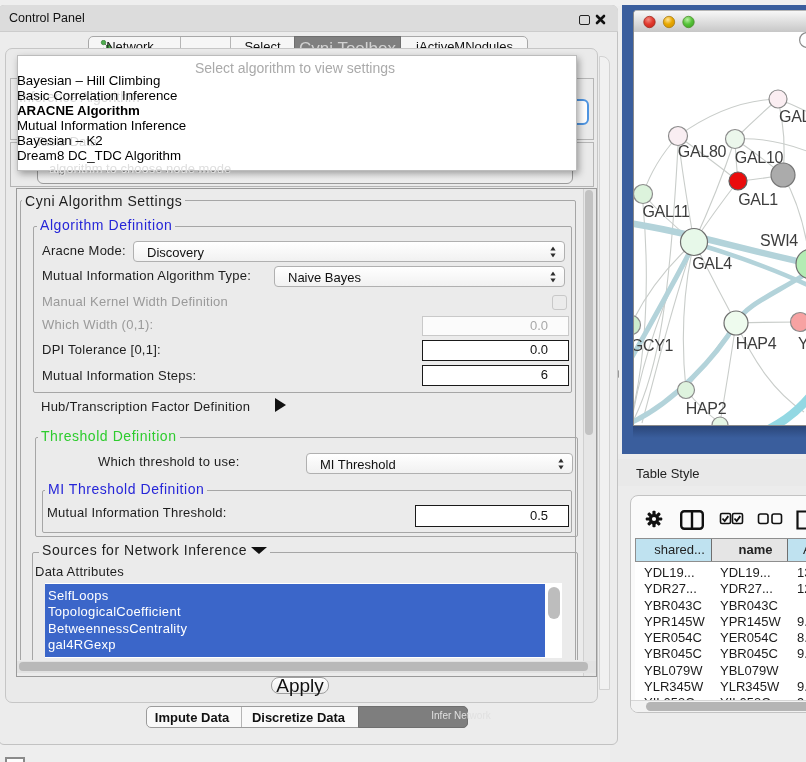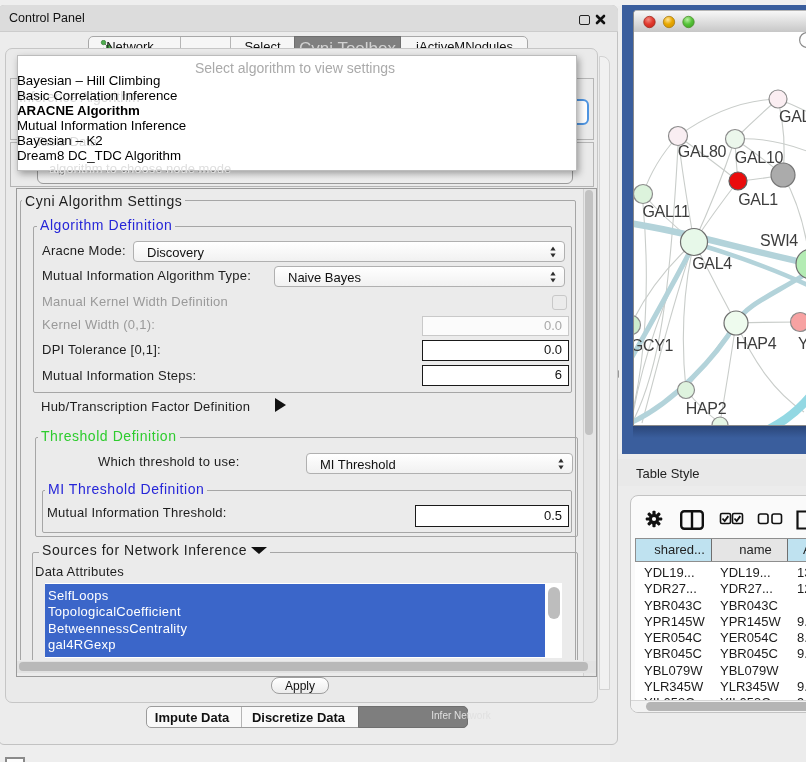--- a/index.html
+++ b/index.html
@@ -8,21 +8,21 @@
   .abs{position:absolute;}
   .lbl{font-size:13px;font-weight:normal;color:#1e1e1e;white-space:nowrap;letter-spacing:0.25px;}
   .dis{color:#9a9a9a;}
   .gtitle{font-size:14px;color:#1e1e1e;white-space:nowrap;background:#ebebeb;padding:0 3px;letter-spacing:0.55px;}
   .combo{position:absolute;background:linear-gradient(#ffffff,#f1f1f1);
          border:1px solid #b0b0b0;border-radius:4px;box-sizing:border-box;}
   .combo .ctext{position:absolute;left:13px;top:50%;transform:translateY(-50%);
         font-size:13px;color:#111;white-space:nowrap;}
   .arrows{position:absolute;right:8px;top:50%;transform:translateY(-50%);width:6px;height:11px;}
   .field{position:absolute;background:#fff;border:1px solid #1a1a1a;box-sizing:border-box;
-         font-size:13px;color:#111;text-align:right;padding-right:6px;line-height:18px;}
+         font-size:13px;color:#111;text-align:right;padding-right:20px;line-height:18px;}
   .gbox{position:absolute;border:1px solid #a6a6a6;border-radius:2px;}
 </style>
 </head>
 <body>
 
 <div class="abs" style="left:610px;top:0;width:196px;height:6px;background:#f0f0f0;"></div>
 <div class="abs" style="left:622px;top:5px;width:184px;height:449px;background:#3a5e9d;"></div>
 
 <div class="abs" style="left:633px;top:10px;width:173px;height:416px;background:#fff;
      border:1px solid #8a8a8a;border-top:1px solid #b5b5b5;border-right:none;box-sizing:border-box;border-radius:4px 0 0 0;">
@@ -176,21 +176,21 @@
     <g fill="none" stroke="#111" stroke-width="2.2">
       <path d="M 152.5 2.5 h 12 l 6 6 v 11 h -18 z"></path>
     </g>
   </svg>
 
   <div class="abs" style="left:4px;top:42px;width:186px;height:24px;box-sizing:border-box;
        border:1px solid #8e8e8e;border-right:none;background:#bfe2f0;">
     <div class="abs" style="left:75px;top:0;width:75px;height:22px;background:#e5e5e5;
          border-left:1px solid #6f6f6f;border-right:1px solid #6f6f6f;"></div>
     <div class="abs" style="left:6px;top:0;width:75px;height:22px;text-align:center;font-size:13px;color:#222;line-height:22px;">shared...</div>
-    <div class="abs" style="left:82px;top:0;width:75px;height:22px;text-align:center;font-size:13px;color:#222;line-height:22px;">name</div>
+    <div class="abs" style="left:82px;top:0;width:75px;height:22px;text-align:center;font-size:13px;color:#222;line-height:22px;font-weight:bold;">name</div>
     <div class="abs" style="left:167px;top:0;width:28px;height:22px;font-size:13px;color:#222;line-height:22px;">Av</div>
   </div>
   <div class="abs" style="left:4px;top:66px;width:186px;height:138px;background:#ffffff;"></div>
   <div class="abs" style="left:4px;top:69px;width:186px;height:137px;font-size:13px;color:#1c1c1c;">
     <div style="position:absolute;left:9px;top:0;line-height:16.3px;">YDL19...<br>YDR27...<br>YBR043C<br>YPR145W<br>YER054C<br>YBR045C<br>YBL079W<br>YLR345W<br>YIL053C</div>
     <div style="position:absolute;left:85px;top:0;line-height:16.3px;">YDL19...<br>YDR27...<br>YBR043C<br>YPR145W<br>YER054C<br>YBR045C<br>YBL079W<br>YLR345W<br>YIL053C</div>
     <div style="position:absolute;left:162px;top:0;line-height:16.3px;">13<br>12<br>&nbsp;<br>9.<br>8.<br>9.<br>&nbsp;<br>9.<br>9.</div>
   </div>
 
   <div class="abs" style="left:0;top:204px;width:190px;height:13px;background:#f2f2f2;border-top:1px solid #d6d6d6;">
@@ -273,21 +273,21 @@
   <div class="lbl abs" style="left:25px;top:79px;">Mutual Information Algorithm Type:</div>
   <div class="combo" style="left:257px;top:77px;width:291px;height:21px;">
     <div class="ctext">Naive Bayes</div>
     <svg class="arrows" viewBox="0 0 6 11">
           <path d="M 3 0 L 5.6 4 H 0.4 Z" fill="#2e2e2e"></path>
           <path d="M 3 11 L 5.6 7 H 0.4 Z" fill="#2e2e2e"></path>
         </svg>
   </div>
   <div class="lbl dis abs" style="left:25px;top:105px;">Manual Kernel Width Definition</div>
   <div class="abs" style="left:535px;top:106px;width:15px;height:15px;background:#ebebeb;border:1px solid #c8c8c8;border-radius:3px;box-sizing:border-box;"></div>
-  <div class="lbl dis abs" style="left:25px;top:128px;">Kernel Width (0,1):</div>
+  <div class="lbl dis abs" style="left:25px;top:128px;">Which Width (0,1):</div>
   <div class="field" style="left:405px;top:127px;width:147px;height:20px;border:1px solid #c9c9c9;background:#fbfbfb;color:#a8a8a8;">0.0</div>
   <div class="lbl abs" style="left:25px;top:153px;">DPI Tolerance [0,1]:</div>
   <div class="field" style="left:405px;top:151px;width:147px;height:21px;">0.0</div>
   <div class="lbl abs" style="left:25px;top:179px;">Mutual Information Steps:</div>
   <div class="field" style="left:405px;top:176px;width:147px;height:21px;">6</div>
 
   <div class="lbl abs" style="left:24px;top:210px;">Hub/Transcription Factor Definition</div>
   <div class="abs" style="left:258px;top:209px;width:0;height:0;border-left:11px solid #111;
        border-top:7px solid transparent;border-bottom:7px solid transparent;"></div>
 
@@ -313,21 +313,21 @@
 
   <div class="abs" style="left:28px;top:394px;width:517px;height:75px;background:#fff;"></div>
   <div class="abs" style="left:28px;top:395px;width:500px;height:73px;background:#3b66c9;"></div>
   <div class="abs" style="left:31px;top:399px;font-size:13px;letter-spacing:0.3px;color:#fff;line-height:16.3px;">SelfLoops<br>TopologicalCoefficient<br>BetweennessCentrality<br>gal4RGexp</div>
   <div class="abs" style="left:531px;top:398px;width:12px;height:32px;background:#bdbdbd;border-radius:6px;"></div>
  </div>
 </div>
 
 <div class="abs" style="left:271px;top:677px;width:58px;height:17px;background:linear-gradient(#ffffff,#ececec);
      border:1px solid #9f9f9f;border-radius:8px;box-sizing:border-box;text-align:center;
-     font-size:12px;color:#111;line-height:16px;">Apply</div>
+     font-size:19px;color:#111;line-height:16px;">Apply</div>
 
 <div class="abs" style="left:146px;top:706px;width:322px;height:22px;background:#f9f9f9;
      border:1px solid #9b9b9b;border-radius:5px;box-sizing:border-box;"></div>
 <div class="abs" style="left:358px;top:706px;width:110px;height:22px;background:#7e7e7e;
      border:1px solid #6f6f6f;border-radius:0 5px 5px 0;box-sizing:border-box;"></div>
 <div class="abs" style="left:241px;top:707px;width:1px;height:20px;background:#b5b5b5;"></div>
 <div class="abs" style="left:146px;top:710px;width:92px;text-align:center;font-size:13px;color:#111;font-weight:bold;">Impute Data</div>
 <div class="abs" style="left:239px;top:710px;width:119px;text-align:center;font-size:13px;color:#111;font-weight:bold;">Discretize Data</div>
 <div class="abs" style="left:358px;top:710px;width:110px;text-align:center;font-size:10px;color:#e0e0e0;padding-left:48px;">Infer Network</div>
 

